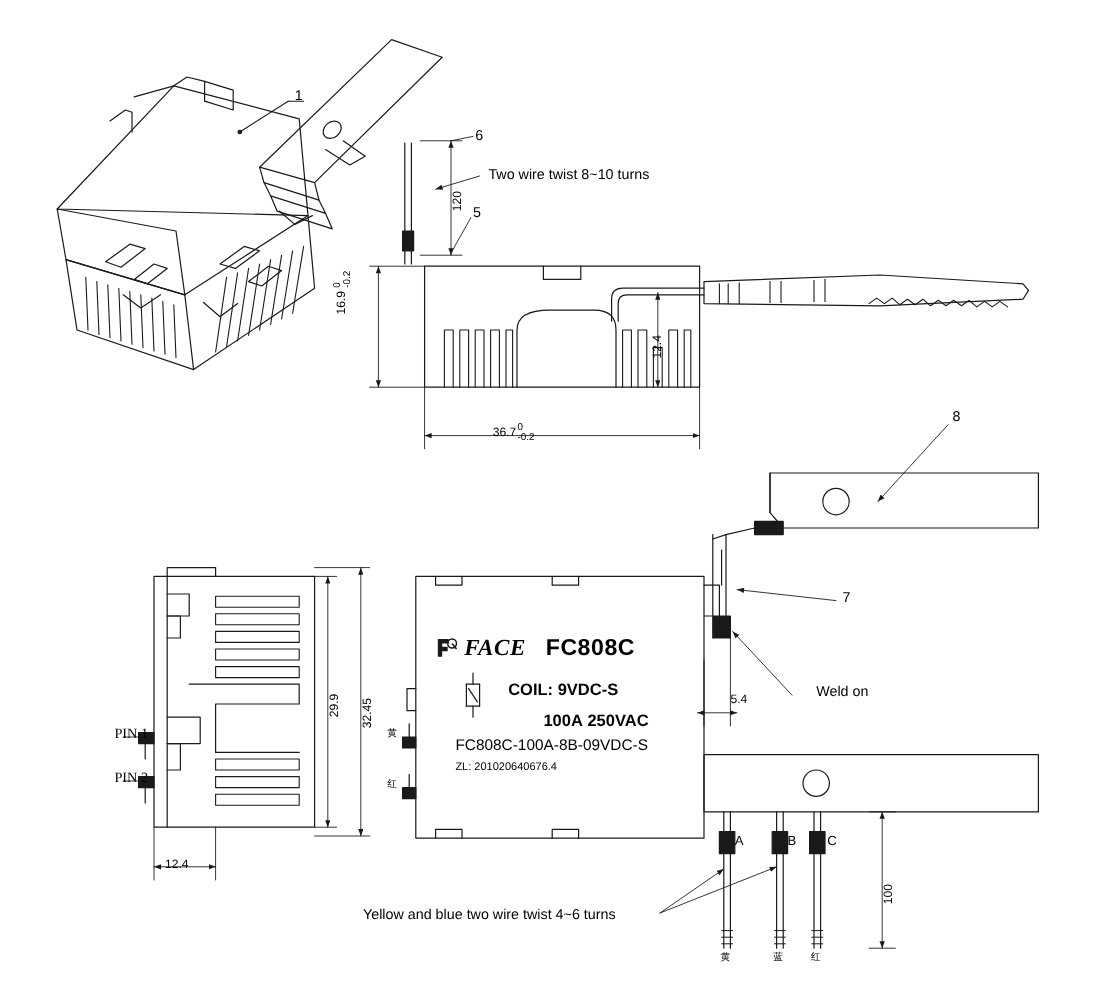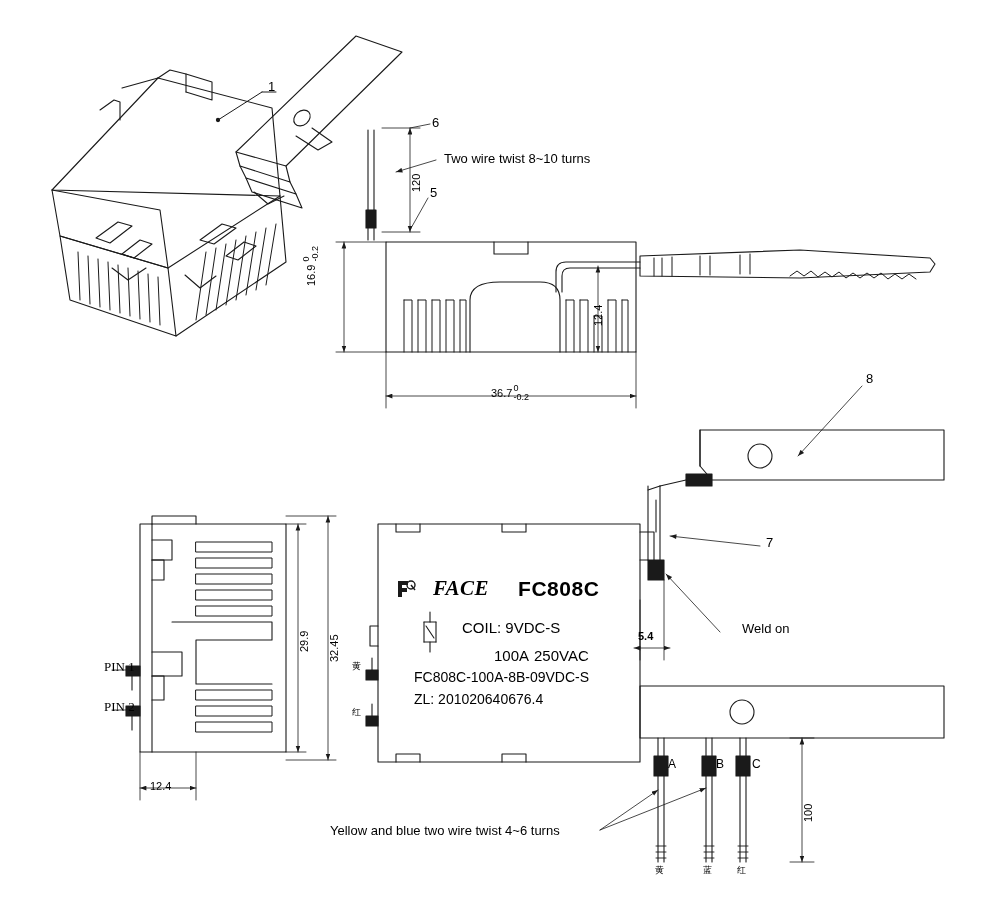--- a/index.html
+++ b/index.html
@@ -37,39 +37,39 @@
     font-family: "Liberation Serif", serif;
   }
   .lbl.small {
     font-size: 11px;
   }
   .lbl.tiny {
     font-size: 9px;
   }
   .lbl.med {
     font-size: 15px;
-    font-weight: normal;
+    font-weight: bold;
   }
   .rot90 {
     transform: rotate(-90deg);
     transform-origin: left top;
   }
   .frac {
     display: inline-block;
     vertical-align: middle;
     font-size: 9px;
     line-height: 1.05;
     text-align: left;
     margin-left: 1px;
   }
   .frac span { display: block; }
   .brandrow {
     display: flex;
     align-items: center;
-    gap: 17px;
+    gap: 6px;
   }
   .brand-italic {
     font-family: "Liberation Serif", serif;
     font-style: italic;
     font-weight: bold;
     font-size: 21px;
     letter-spacing: 0.5px;
   }
   .model {
     font-family: "Liberation Sans", sans-serif;
@@ -368,31 +368,31 @@
       <span class="frac" style="position:relative; top:-8px; left:2px;">
         <span>0</span>
         <span>-0.2</span>
       </span>
     </div>
   </div>
 
   <div class="lbl small rot90" style="left:592px; top:326px;">12.4</div>
 
   <div style="position:absolute; left:448px; top:384px; display:flex; align-items:center;">
-    <span class="lbl small" style="position:relative;margin-left:43px;">36.7</span>
+    <span class="lbl small" style="position:relative;">36.7</span>
     <span class="frac">
       <span>0</span>
       <span>-0.2</span>
     </span>
   </div>
 
   <div class="lbl small rot90" style="left:298px; top:652px;">29.9</div>
   <div class="lbl small rot90" style="left:328px; top:662px;">32.45</div>
   <div class="lbl small" style="left:150px; top:780px;">12.4</div>
-  <div class="lbl small" style="left:638px; top:630px;font-weight:bold;">5.4</div>
+  <div class="lbl small" style="left:664px; top:630px;">5.4</div>
   <div class="lbl small rot90" style="left:802px; top:822px;">100</div>
 
   <div class="lbl serif" style="left:104px; top:660px;text-align:right;">PIN 1</div>
   <div class="lbl serif" style="left:104px; top:700px;">PIN 2</div>
 
   <div style="position:absolute; left:396px; top:576px; width:240px;">
     <div class="brandrow">
       <span style="display:inline-block; width:20px; height:20px; position:relative;">
         <svg viewBox="0 0 20 20" width="20" height="20">
           <path d="M2,2 L12,2 L12,6 L6,6 L6,9 L11,9 L11,13 L6,13 L6,18 L2,18 Z" fill="#1a1a1a"></path>
@@ -402,21 +402,21 @@
       </span>
       <span class="brand-italic">FACE</span>
       <span class="model" style="margin-left:12px;text-align:center;">FC808C</span>
     </div>
   </div>
 
   <div class="lbl med" style="left:462px; top:620px;">COIL:   9VDC-S</div>
   <div class="lbl med" style="left:494px; top:648px;">100A</div>
   <div class="lbl med" style="left:534px; top:648px;">250VAC</div>
   <div class="lbl" style="left:414px; top:670px; font-size:14px;">FC808C-100A-8B-09VDC-S</div>
-  <div class="lbl" style="left:414px; top:692px; font-size:14px;">ZL: 201020640676.4</div>
+  <div class="lbl" style="left:414px; top:692px; font-size:10px;">ZL: 201020640676.4</div>
 
   <div class="lbl tiny" style="left:352px; top:662px;">黄</div>
   <div class="lbl tiny" style="left:352px; top:708px;">红</div>
 
   <div class="lbl" style="left:668px; top:758px; font-size:12px;">A</div>
   <div class="lbl" style="left:716px; top:758px; font-size:12px;">B</div>
   <div class="lbl" style="left:752px; top:758px; font-size:12px;">C</div>
 
   <div class="lbl tiny" style="left:655px; top:866px;">黄</div>
   <div class="lbl tiny" style="left:703px; top:866px;">蓝</div>

